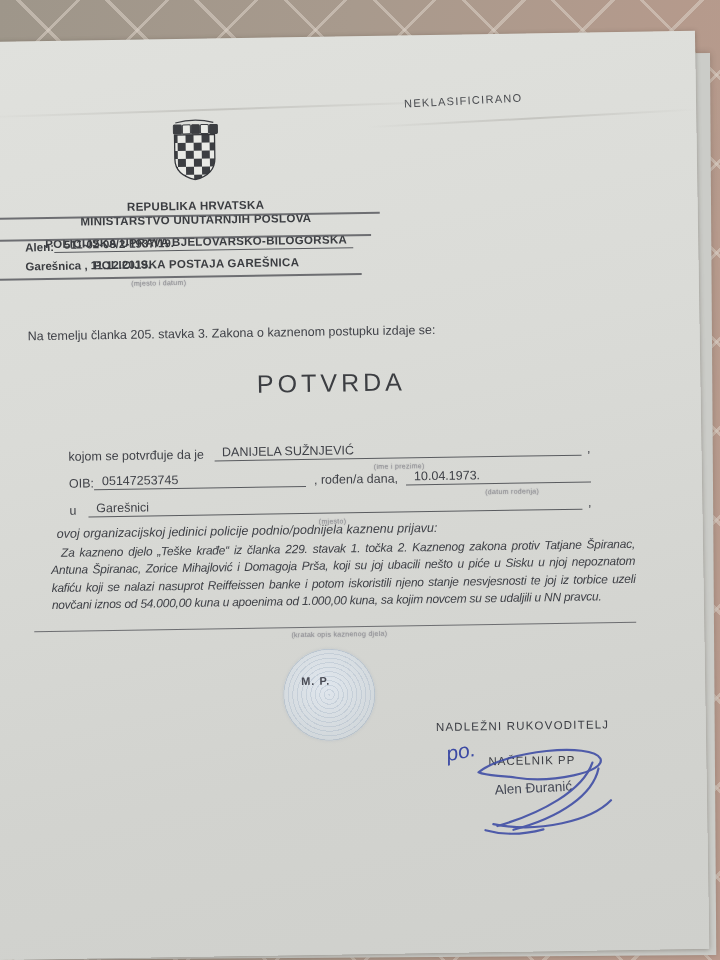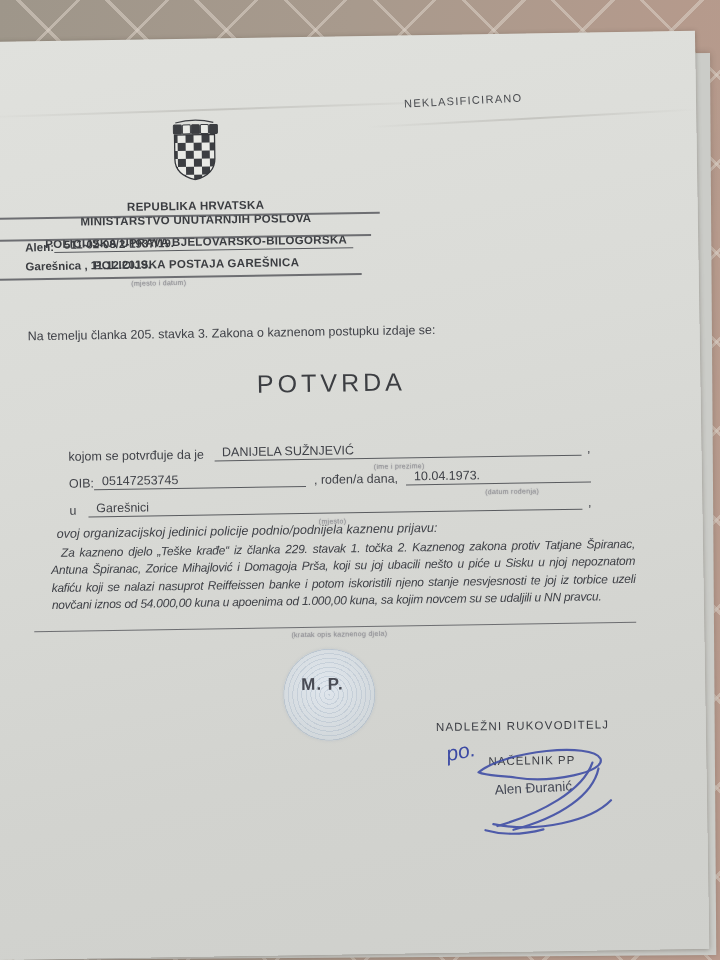--- a/index.html
+++ b/index.html
@@ -56,21 +56,21 @@
   .frow .lbl { white-space:pre; }
   .frow .fill { border-bottom:1.4px solid #595b5f; padding:0 4px 1px 8px; white-space:pre; }
   .frow .grow { flex:1; }
   .frow .comma { padding-left:6px; }
 
   .statement { left:64px; top:486px; font-size:12.5px; color:#404248; font-style:italic; }
 
   .offense { left:58px; top:504px; width:584px; font-size:12px; letter-spacing:-0.25px;
     line-height:17.4px; color:#3f4147; text-align:justify; text-indent:10px; font-style:italic; }
 
-  .mp { left:306px; top:638px; font-size:17px; font-weight:bold; letter-spacing:1px; color:#4a4c55; z-index:3; }
+  .mp { left:306px; top:638px; font-size:11px; font-weight:bold; letter-spacing:1px; color:#4a4c55; z-index:3; }
   .stamp { left:288px; top:612px; width:92px; height:92px; border-radius:50%;
     background:
       repeating-radial-gradient(circle at 50% 50%, rgba(148,166,186,.28) 0 1px, rgba(0,0,0,0) 1px 4.5px),
       radial-gradient(circle at 45% 40%, rgba(225,232,240,.9), rgba(210,220,230,.55) 70%, rgba(200,210,222,.35) 100%);
     box-shadow: inset 0 0 0 1px rgba(130,150,170,.15), 0 0 3px rgba(140,155,175,.25); }
 
   .sig-title { left:440px; top:686px; font-size:11.5px; letter-spacing:1.2px; color:#3d3f45; }
   .sig-note { left:450px; top:705px; font-size:21px; font-style:italic; color:#3c4aa4;
     transform:rotate(-10deg); }
   .sig-role { left:492px; top:721px; font-size:11.5px; letter-spacing:1px; color:#3d3f45; }

